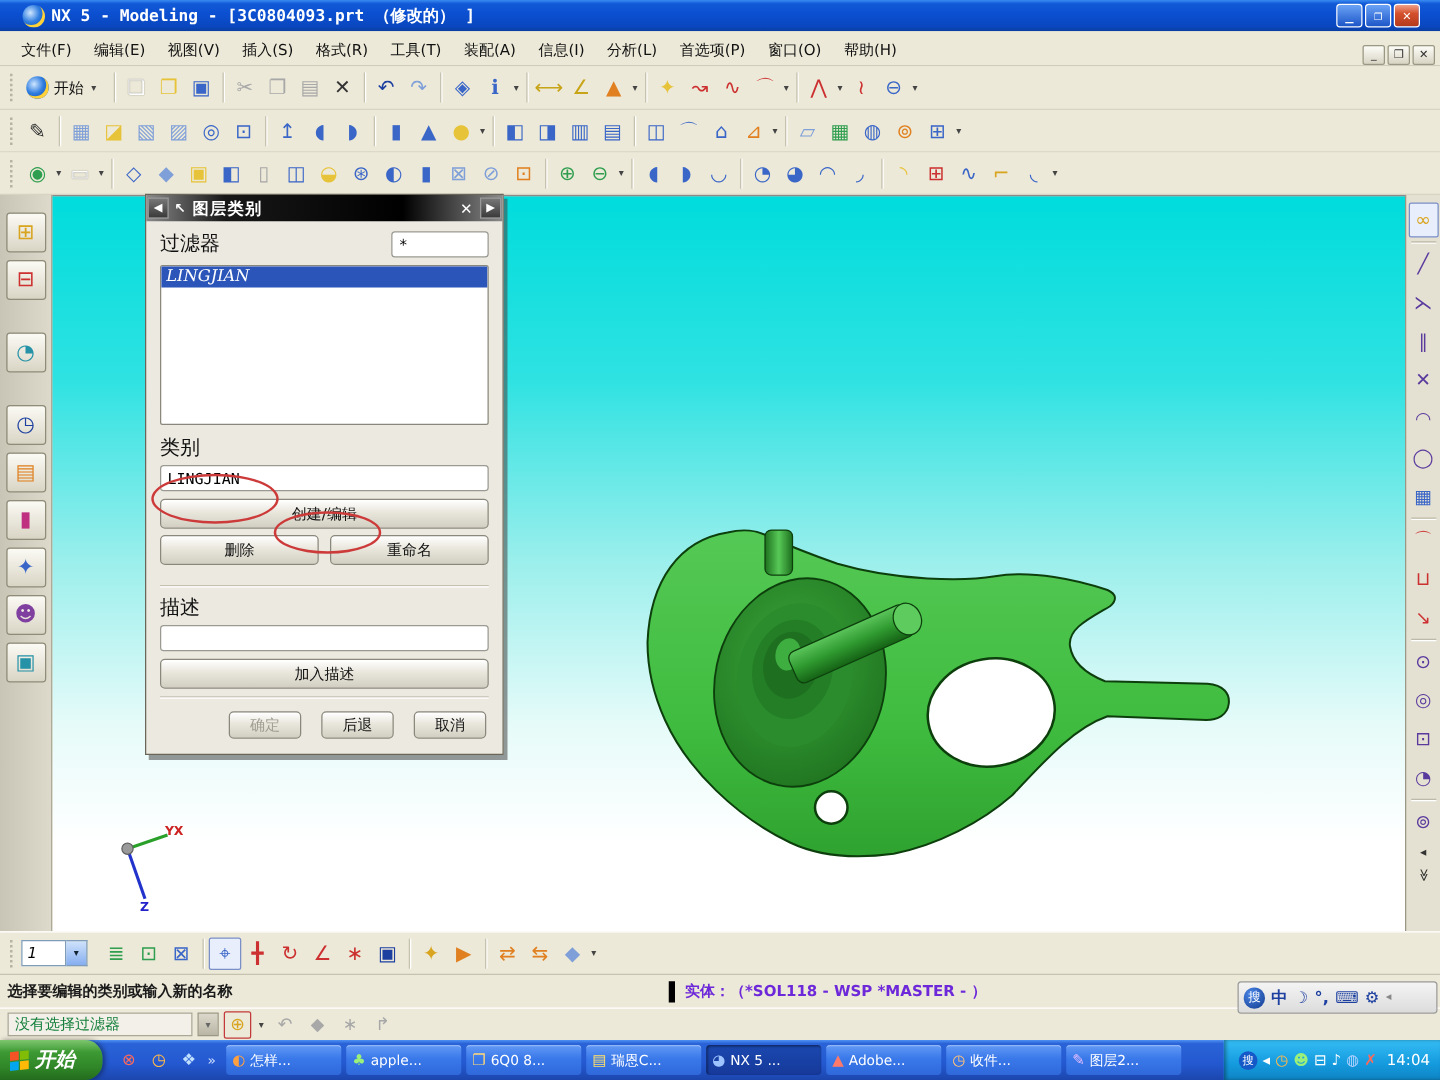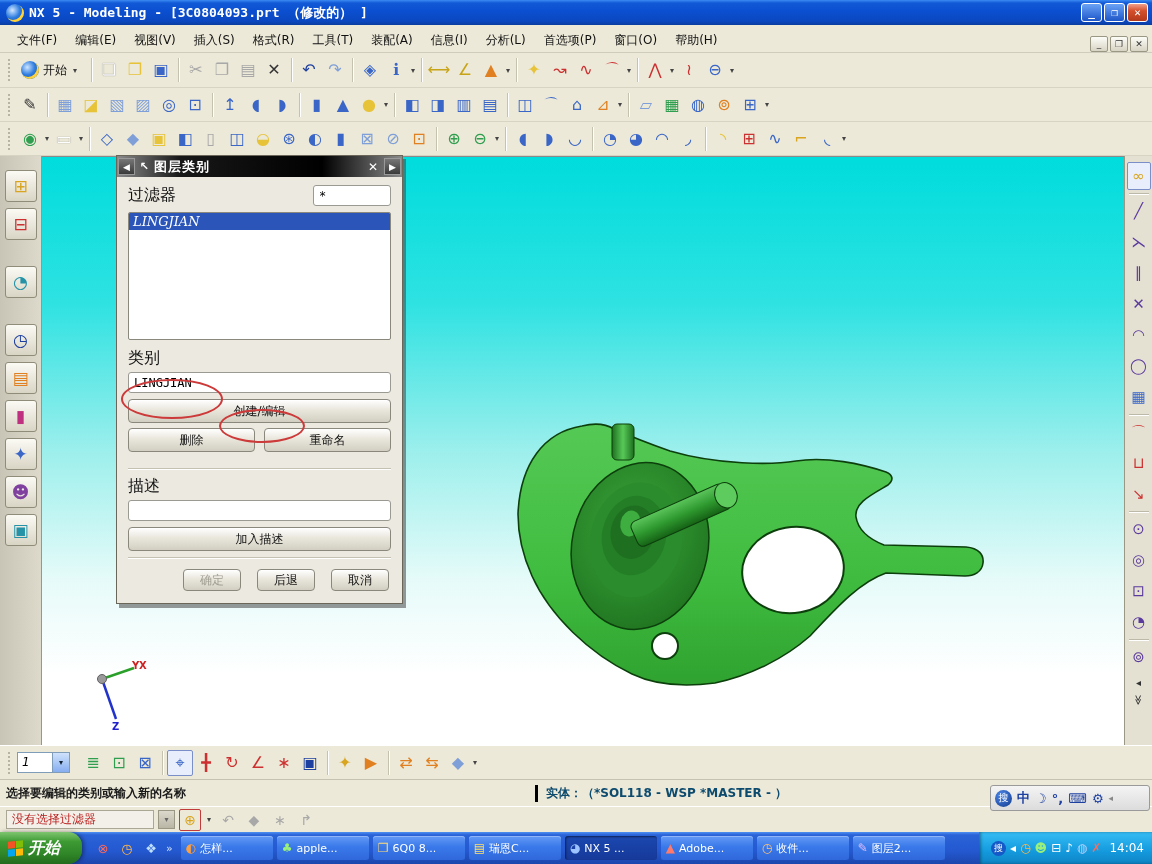--- a/index.html
+++ b/index.html
@@ -3,21 +3,21 @@
 <meta charset="utf-8">
 <style>
   *{margin:0;padding:0;box-sizing:border-box}
   html,body{width:1152px;height:864px;overflow:hidden}
   body{font-family:"DejaVu Sans","Liberation Sans",sans-serif;font-size:12px;background:#ece9d8}
   .screen{position:relative;width:1152px;height:864px;overflow:hidden}
 
   
   .titlebar{position:absolute;left:0;top:0;right:0;height:25px;display:flex;align-items:center;
     background:linear-gradient(180deg,#3a8bf2 0%,#1159d6 12%,#0b4fd0 45%,#0a47bf 85%,#0a3d9f 100%);
-    color:#fff;font-weight:bold;font-size:13px;padding:0 4px;font-family:"DejaVu Sans Mono","Liberation Mono",monospace}
+    color:#fff;font-weight:bold;font-size:13px;padding:0 16px;font-family:"DejaVu Sans Mono","Liberation Mono",monospace}
   .nxlogo{width:18px;height:18px;border-radius:50%;margin:0 5px 0 2px;
     background:radial-gradient(circle at 35% 35%,#cfe6ff 0%,#2f7de0 45%,#0a3fa0 100%);
     box-shadow:inset -2px -2px 0 #ffd23a}
   .winbtns{margin-left:auto;display:flex;gap:2px}
   .wbtn{width:21px;height:19px;border:1px solid #fff;border-radius:3px;display:flex;align-items:center;justify-content:center;
     font-size:11px;font-weight:bold;color:#fff;background:linear-gradient(180deg,#6aa3f5,#1d56c8)}
   .wbtn.close{background:linear-gradient(180deg,#f0a08a,#d4502c 40%,#b33a1c)}
 
   
   .menubar{position:absolute;left:0;top:25px;right:0;height:28px;background:#ece9d8;border-bottom:1px solid #d0ccbd;
@@ -103,29 +103,29 @@
     display:flex;align-items:center;padding-left:8px}
   .layersel{display:flex;align-items:center;height:21px;margin-right:10px}
   .layersel .val{width:36px;height:21px;background:#fff;border:1px solid #7f9db9;padding:2px 4px;font-style:italic}
   .layersel .drop{width:17px;height:21px;background:linear-gradient(#cfe2fb,#86aef0);border:1px solid #7f9db9;border-left:0;
     display:flex;align-items:center;justify-content:center;font-size:8px;color:#123}
 
   
   .statusbar{position:absolute;left:0;top:779px;right:0;height:27px;background:#ece9d8;border-top:1px solid #c6c2b0;
     display:flex;align-items:center}
   .prompt{flex:0 0 535px;padding-left:6px;font-weight:bold;color:#1a1a1a}
-  .entity{padding-left:8px;border-left:3px solid #000000;font-weight:bold;color:#0c4a6e}
+  .entity{padding-left:8px;border-left:5px solid #000000;font-weight:bold;color:#6d28d9}
   .langbar{position:absolute;right:2px;top:785px;width:160px;height:26px;background:linear-gradient(#f4f4f4,#dcdcdc);
     border:1px solid #9a9a9a;border-radius:3px;display:flex;align-items:center;gap:5px;padding:0 4px;z-index:5}
   .lbi{font-size:13px;color:#1c3fa0;font-weight:bold}
   .lbSogou{width:17px;height:17px;border-radius:50%;background:radial-gradient(circle at 35% 30%,#4a86e8,#123a8c);
     color:#fff;font-size:10px;display:flex;align-items:center;justify-content:center}
   .selbar{position:absolute;left:0;top:806px;right:0;height:26px;background:#ece9d8;border-top:1px solid #fff;
     display:flex;align-items:center;padding-left:6px;gap:4px}
-  .selfilter{width:148px;height:19px;background:#f2f0e8;border:1px solid #aaa795;color:#b91c1c;padding:1px 5px;display:flex;align-items:center}
+  .selfilter{width:148px;height:19px;background:#f2f0e8;border:1px solid #aaa795;color:#15803d;padding:1px 5px;display:flex;align-items:center}
   .seldrop{width:17px;height:19px;background:linear-gradient(#dcd9cc,#b9b6a6);border:1px solid #9a9784;display:flex;align-items:center;justify-content:center;font-size:8px;color:#666}
   .si{width:22px;height:22px;display:flex;align-items:center;justify-content:center;font-size:14px}
   .boxedR{border:1px solid #c23a3a;border-radius:2px}
 
   
   .taskbar{position:absolute;left:0;top:832px;right:0;height:32px;display:flex;align-items:center;
     background:linear-gradient(180deg,#4f91f2 0%,#2a63d8 9%,#2458d0 60%,#1c46ad 100%)}
   .startwin{height:32px;width:82px;display:flex;align-items:center;gap:5px;padding-left:8px;
     background:linear-gradient(180deg,#7ec66f,#3d9a33 30%,#2f8527 70%,#236b1d);
     border-radius:0 14px 14px 0;box-shadow:2px 0 4px rgba(0,0,0,.4);color:#fff;font-weight:bold;font-style:italic;font-size:16px}

